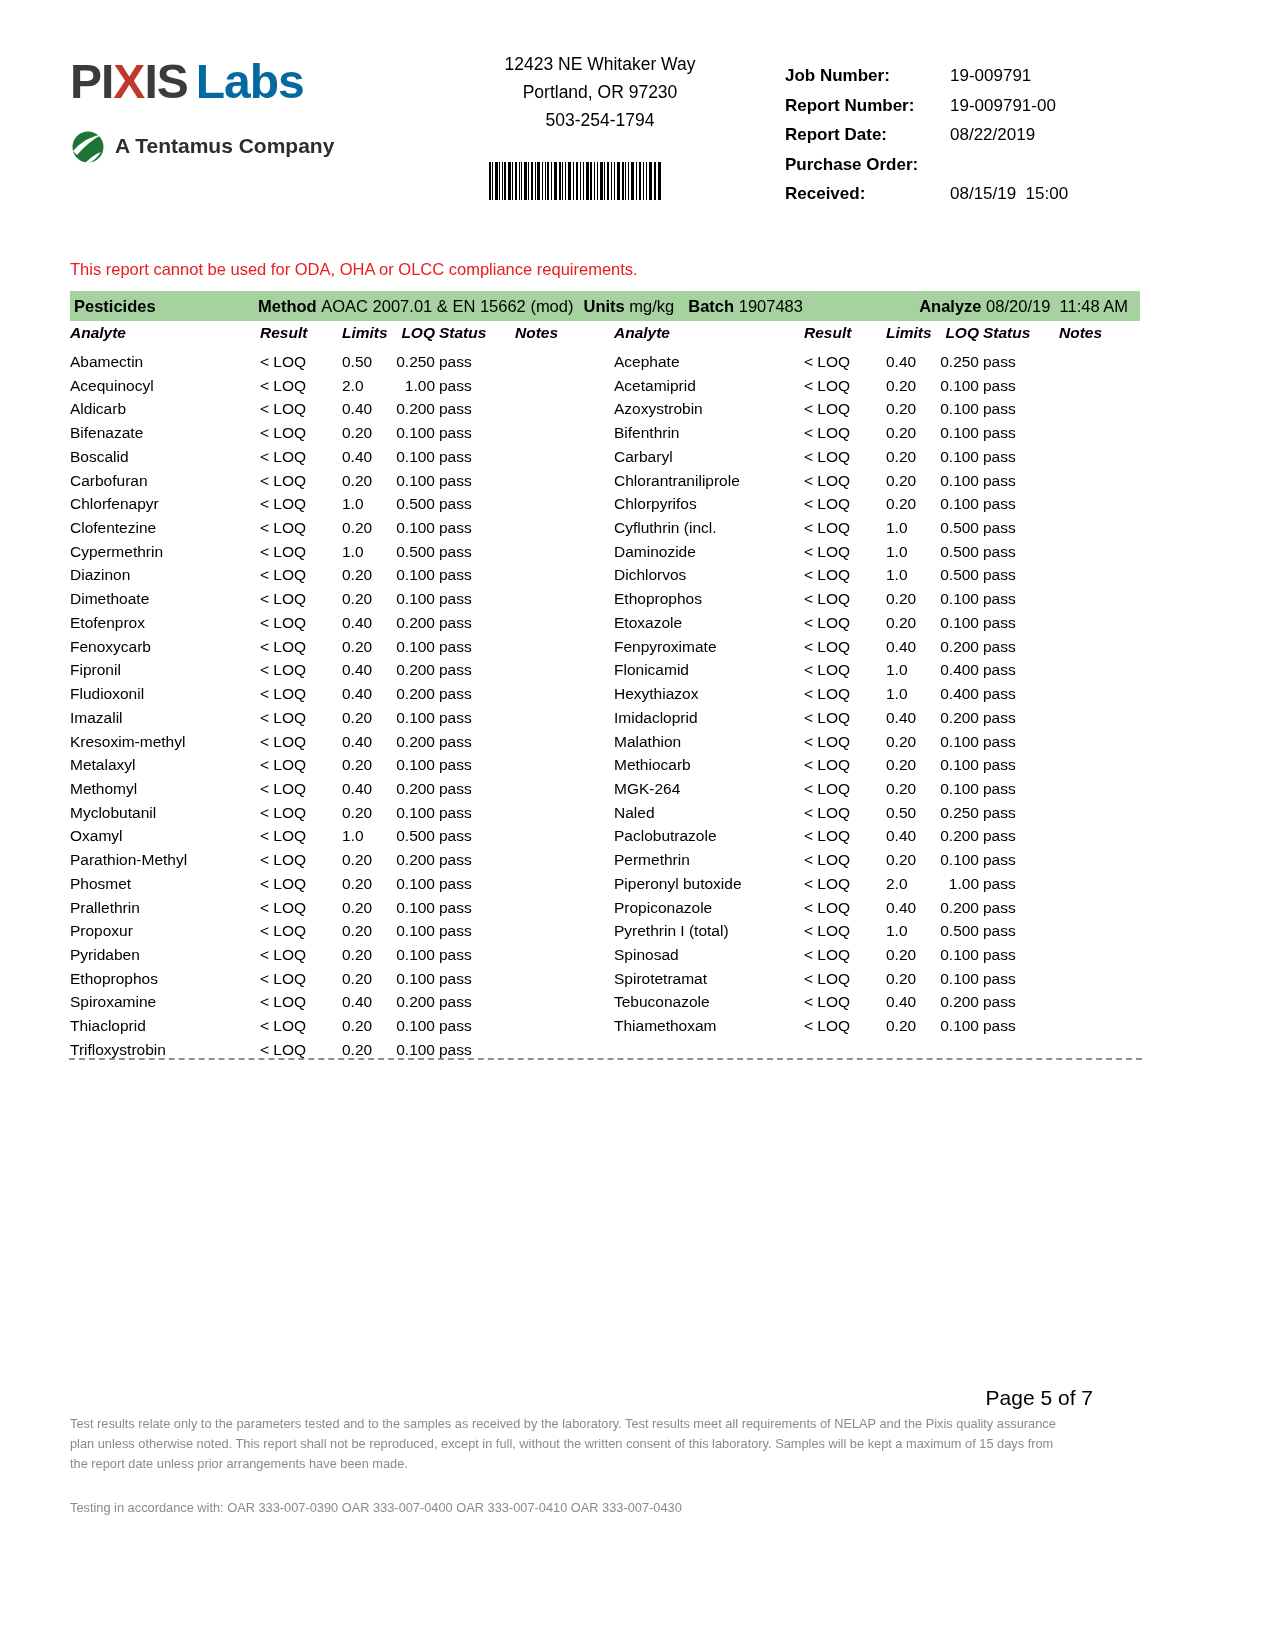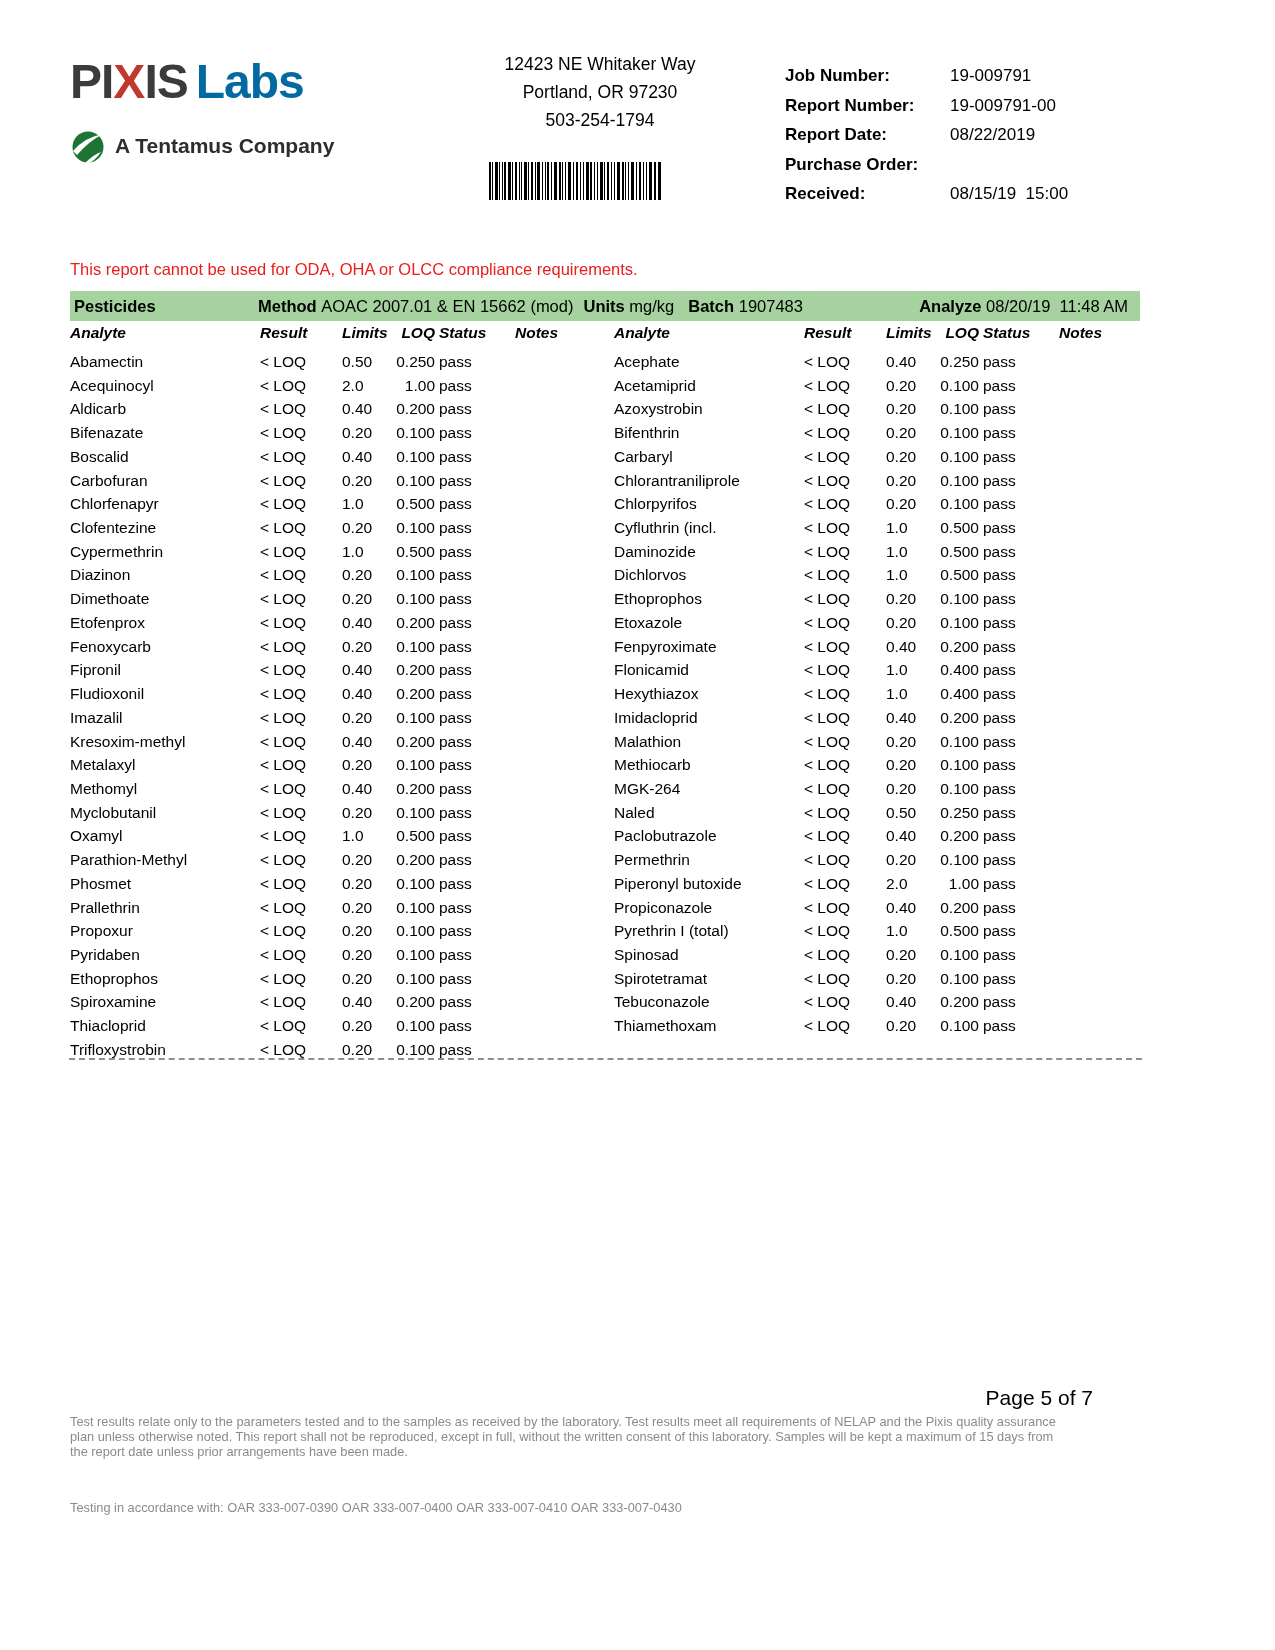--- a/index.html
+++ b/index.html
@@ -53,21 +53,21 @@
   .rrow{display:grid;grid-template-columns:190px 82px 53px 40px 80px 1fr;
     line-height:23.72px;height:23.72px;font-size:15.5px;white-space:nowrap;}
   .hrow{display:grid;grid-template-columns:190px 82px 53px 40px 80px 1fr;white-space:nowrap;font-style:italic;}
   .c-loq{text-align:right;}
   .c-status{padding-left:4px;}
   .dashes{position:absolute;left:69px;top:1058px;width:1073px;border-top:2px dashed #8f8f8f;}
 
   
   .page-num{position:absolute;right:182px;top:1386px;font-size:21px;}
   .disclaimer{position:absolute;left:70px;top:1414px;width:995px;font-size:12.8px;
-    line-height:15px;color:#8b8b8b;}
+    line-height:20px;color:#8b8b8b;}
   .accordance{position:absolute;left:70px;top:1500px;font-size:12.8px;color:#8b8b8b;}
 </style>
 </head>
 <body>
 
 <div class="page">
 
   <div class="logo">
     <div class="logo-row1"><span class="logo-pixis">PI</span><span class="logo-x">X</span><span class="logo-pixis">IS</span><span class="logo-labs">Labs</span></div>
     <div class="logo-row2">

